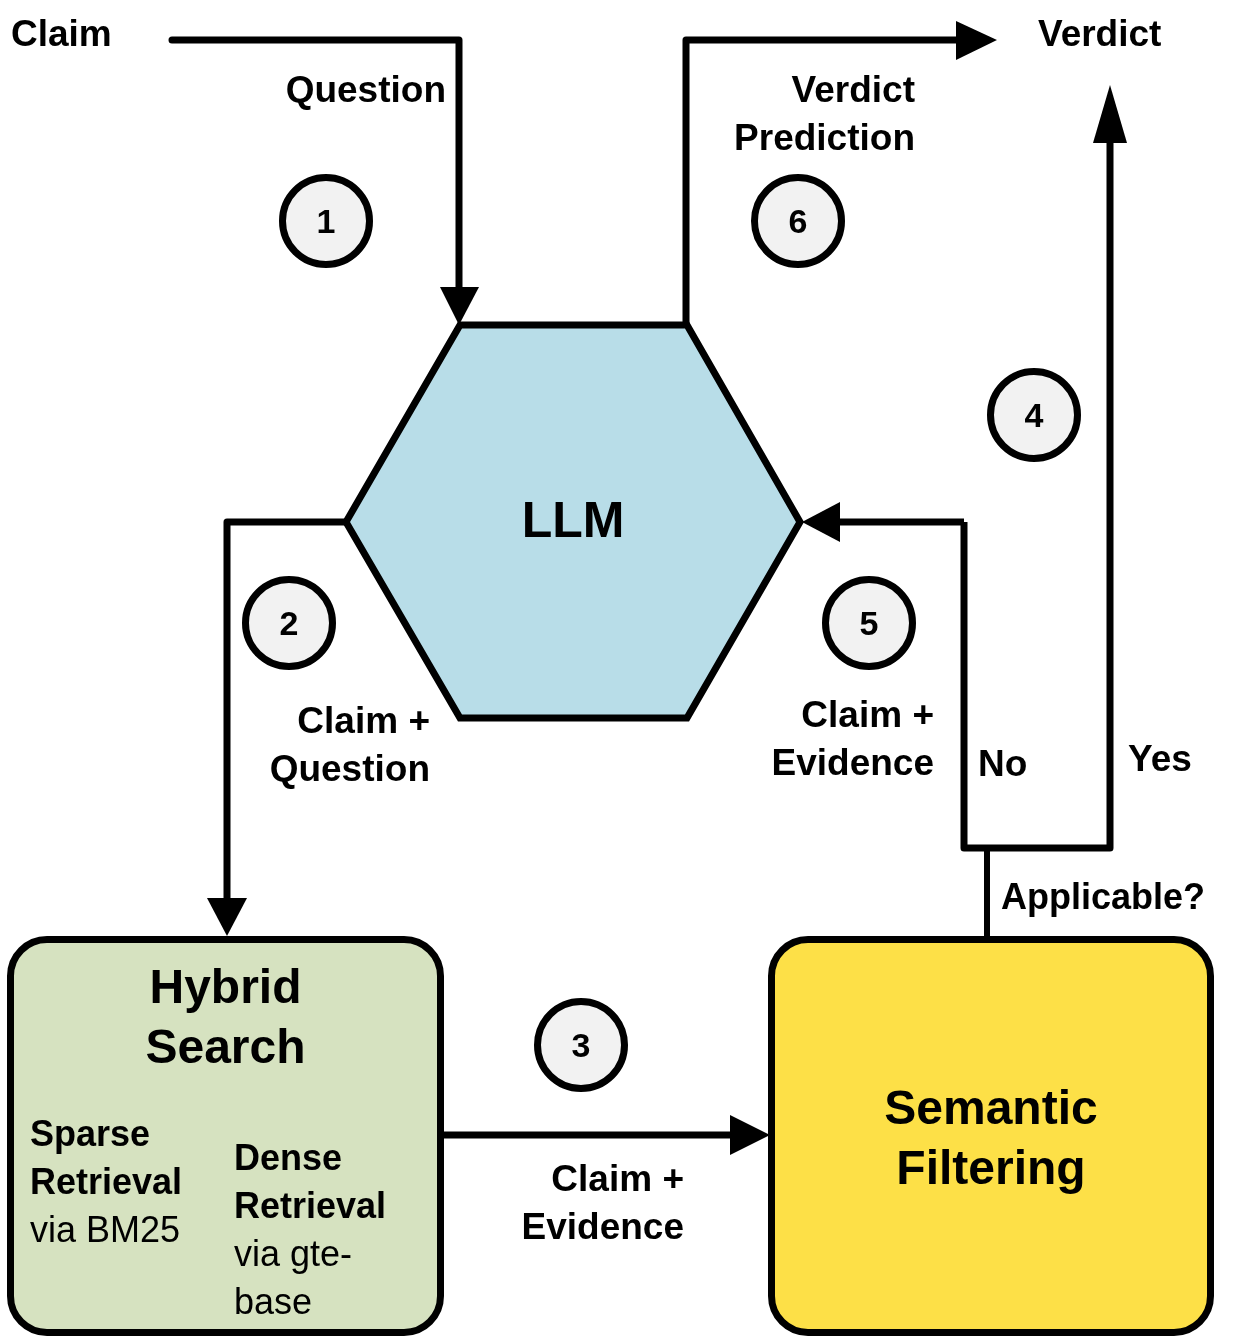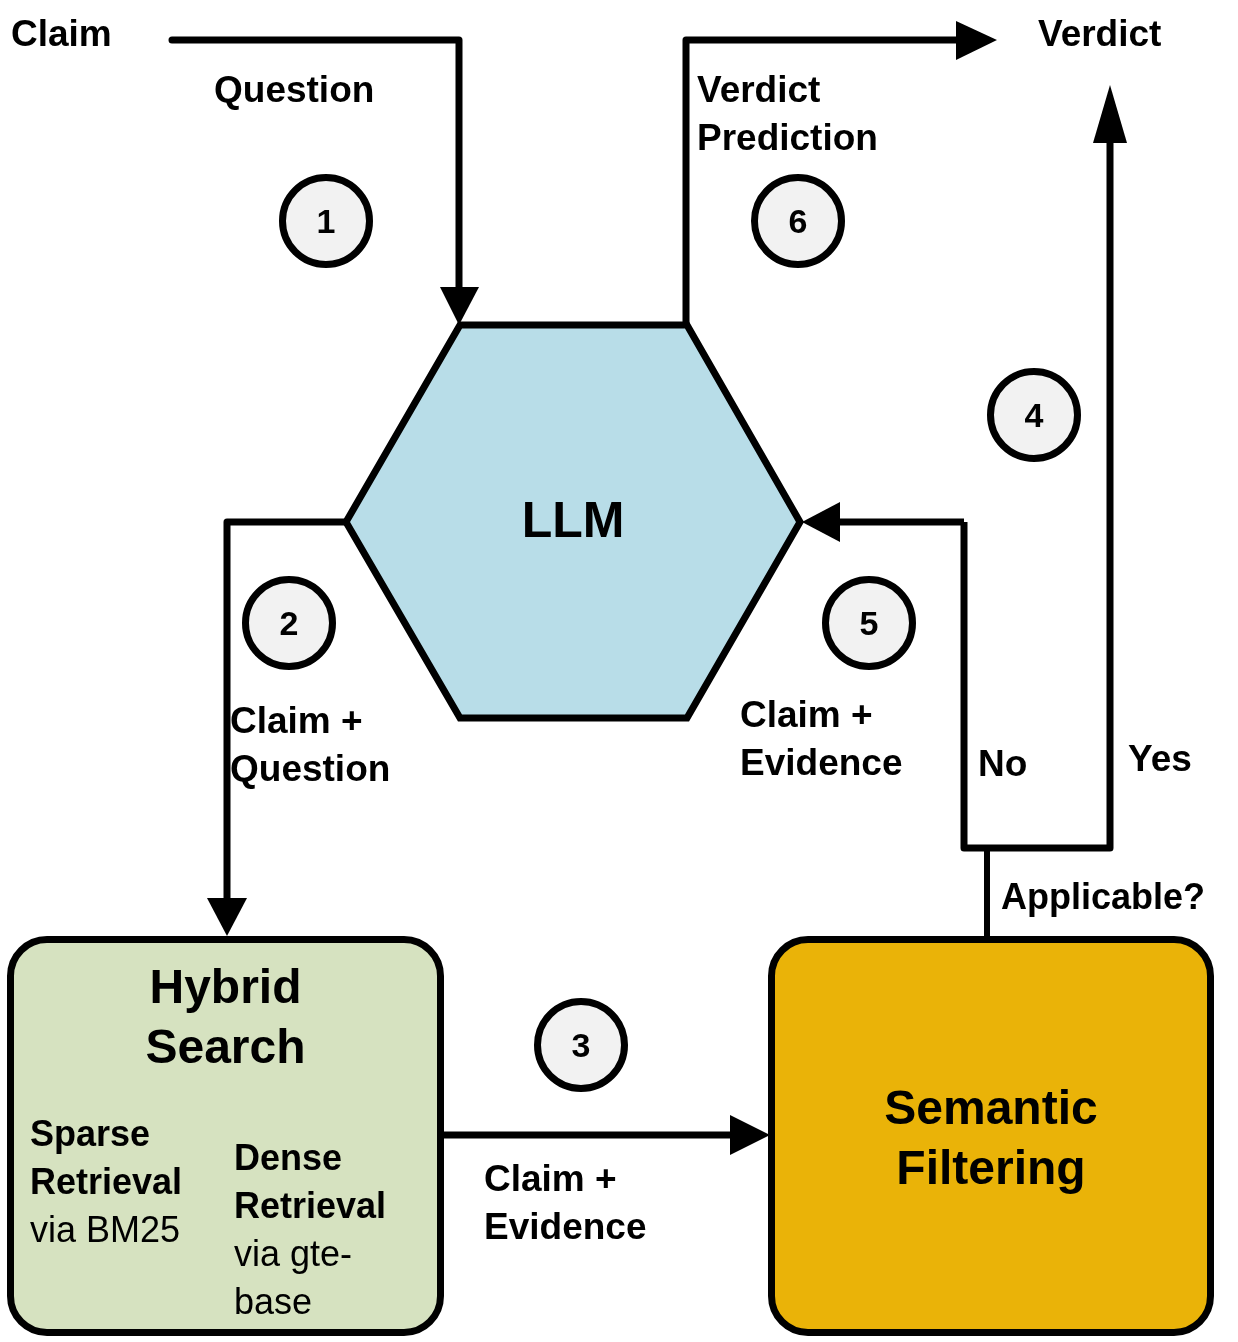--- a/index.html
+++ b/index.html
@@ -1,18 +1,18 @@
 <!DOCTYPE html>
 <html><head>
   <meta charset="utf-8">
   <style>
     html, body { margin: 0; padding: 0; background: #ffffff; }
     body { width: 1238px; height: 1342px; position: relative; overflow: hidden; font-family: "Liberation Sans", sans-serif; color: #000; }
     svg#diagram { position: absolute; left: 0; top: 0; }
-    .lbl { position: absolute; font-weight: bold; font-size: 37px; line-height: 48px; text-align: left; white-space: nowrap; }
+    .lbl { position: absolute; font-weight: bold; font-size: 37px; line-height: 48px; text-align: right; white-space: nowrap; }
     .lbl-left { text-align: left; }
     .badge { position: absolute; width: 94px; height: 94px; border: 7px solid #000; border-radius: 50%; background: #f2f2f2; box-sizing: border-box; display: flex; align-items: center; justify-content: center; font-weight: bold; font-size: 34px; }
     .box { position: absolute; box-sizing: border-box; border: 7px solid #000; border-radius: 40px; padding-left: 8px; }
     .box-title { position: absolute; left: 0; right: 0; text-align: center; font-weight: bold; }
     .col { position: absolute; text-align: left; font-size: 36px; line-height: 48px; }
     .col .b { font-weight: bold; display: block; }
     .col .n { font-weight: normal; display: block; }
     .hex-text { position: absolute; text-align: center; }
   </style>
 </head>
@@ -96,18 +96,18 @@
     <span class="n">via BM25</span>
   </div>
   <div class="col" style="left:220px; width:200px; top:167px;margin-top:24px;">
     <span class="b">Dense</span>
     <span class="b">Retrieval</span>
     <span class="n">via gte-</span>
     <span class="n">base</span>
   </div>
 </div>
 
-<div class="box" id="semantic-box" style="left: 768px; top: 936px; width: 446px; height: 400px; background: #eab308;">
+<div class="box" id="semantic-box" style="left: 768px; top: 936px; width: 446px; height: 400px; background: #fde047;">
   <div class="box-title" style="top:135px; font-size:48px; line-height:60px;">
     <div>Semantic</div>
     <div>Filtering</div>
   </div>
 </div>
 
 </body></html>

